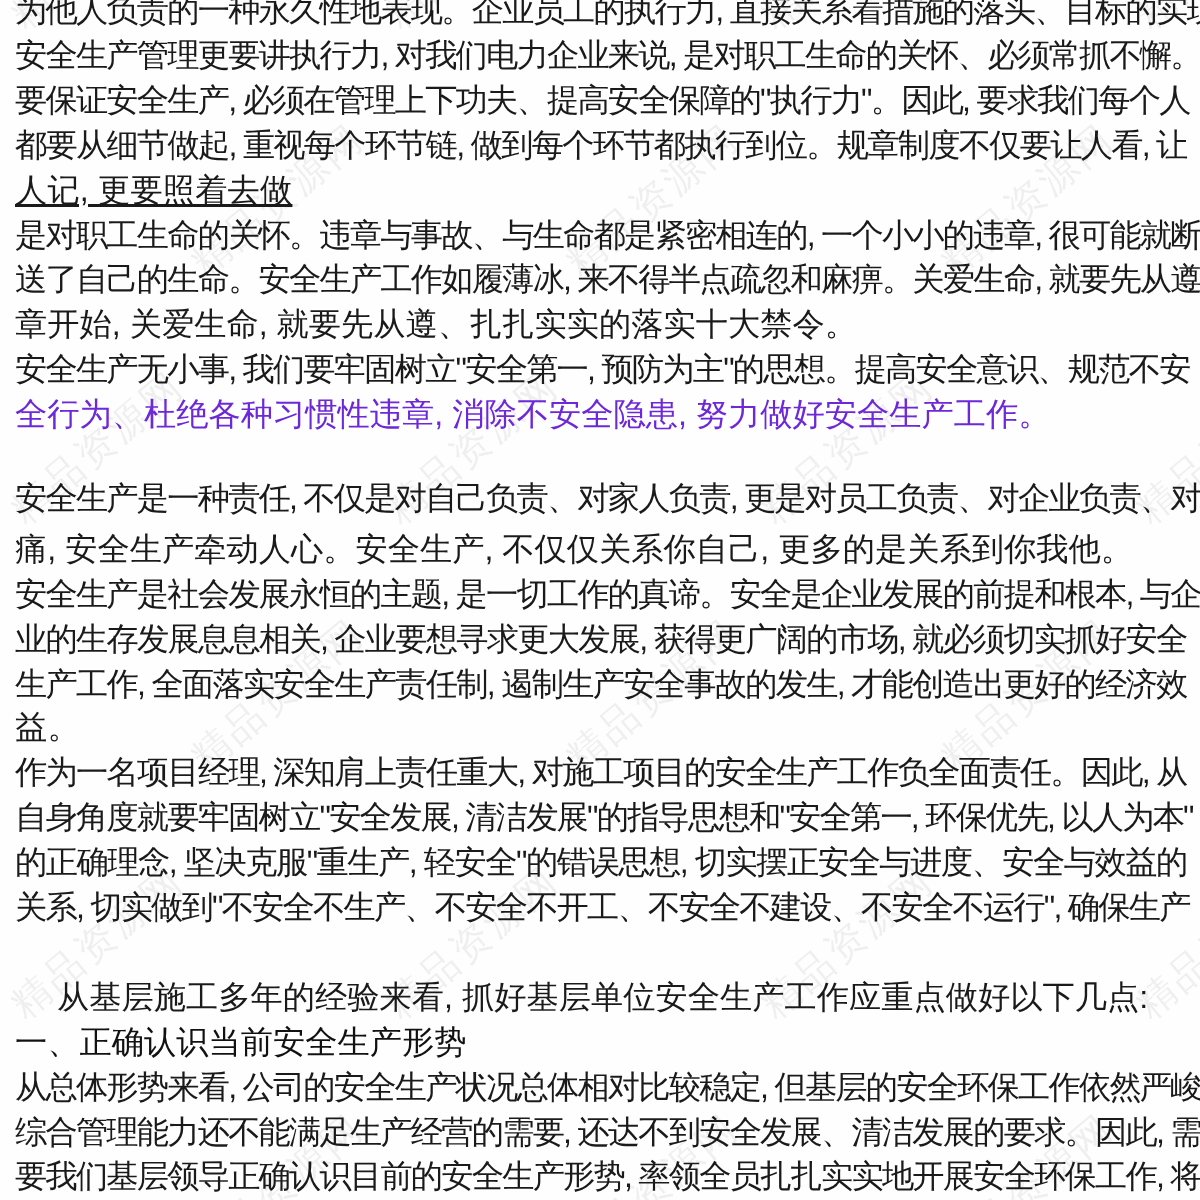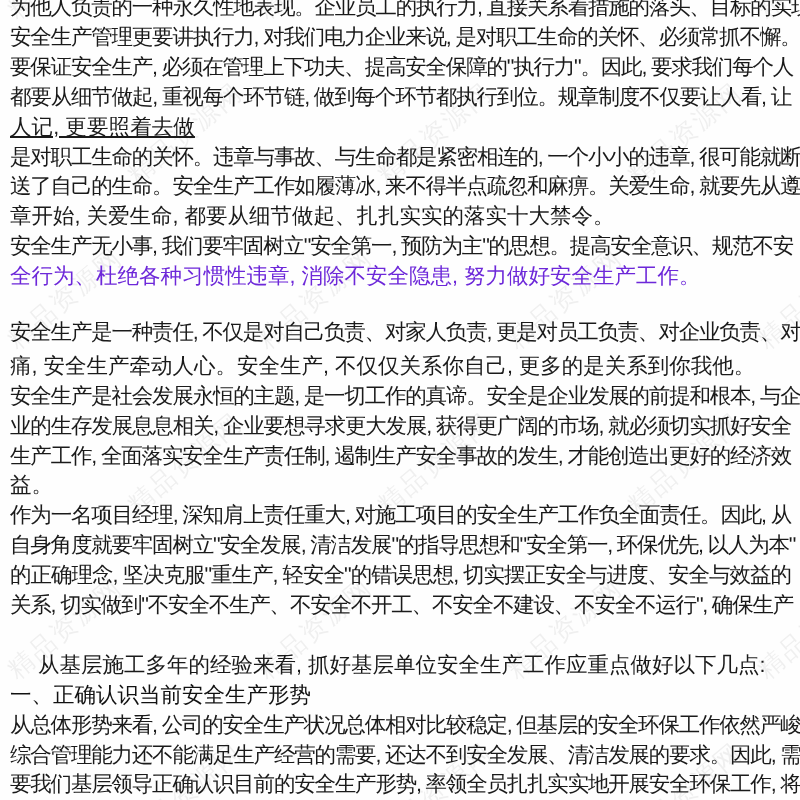--- a/index.html
+++ b/index.html
@@ -99,21 +99,21 @@
     </div>
 
   <div id="text-layer">
       <div class="doc-line" style="top: -8px; color: rgb(26, 26, 26); letter-spacing: -1.2px;">为他人负责的一种永久性地表现。企业员工的执行力, 直接关系着措施的落头、目标的实现。</div>
       <div class="doc-line" style="top: 21.9px; color: rgb(26, 26, 26); letter-spacing: -1.2px;">安全生产管理更要讲执行力, 对我们电力企业来说, 是对职工生命的关怀、必须常抓不懈。</div>
       <div class="doc-line" style="top: 51.8px; color: rgb(26, 26, 26); letter-spacing: -1.2px;">要保证安全生产, 必须在管理上下功夫、提高安全保障的"执行力"。因此, 要求我们每个人</div>
       <div class="doc-line" style="top: 81.7px; color: rgb(26, 26, 26); letter-spacing: -1.17px;">都要从细节做起, 重视每个环节链, 做到每个环节都执行到位。规章制度不仅要让人看, 让</div>
       <div class="doc-line" style="top: 111.6px; color: rgb(26, 26, 26); text-decoration: underline;">人记, 更要照着去做</div>
       <div class="doc-line" style="top: 141.5px; color: rgb(26, 26, 26); letter-spacing: -1.2px;">是对职工生命的关怀。违章与事故、与生命都是紧密相连的, 一个小小的违章, 很可能就断</div>
       <div class="doc-line" style="top: 171.4px; color: rgb(26, 26, 26); letter-spacing: -1.2px;">送了自己的生命。安全生产工作如履薄冰, 来不得半点疏忽和麻痹。关爱生命, 就要先从遵</div>
-      <div class="doc-line" style="top: 201.3px; color: rgb(26, 26, 26); letter-spacing: 0px;">章开始, 关爱生命, 都要从细节做起、扎扎实实的落实十大禁令。</div>
+      <div class="doc-line" style="top: 201.3px; color: rgb(26, 26, 26); letter-spacing: 0px;">章开始, 关爱生命, 就要先从遵、扎扎实实的落实十大禁令。</div>
       <div class="doc-line" style="top: 231.2px; color: rgb(26, 26, 26); letter-spacing: -1.2px;">安全生产无小事, 我们要牢固树立"安全第一, 预防为主"的思想。提高安全意识、规范不安</div>
       <div class="doc-line" style="top: 261.1px; color: #6d28d9; letter-spacing: 0px;">全行为、杜绝各种习惯性违章, 消除不安全隐患, 努力做好安全生产工作。</div>
       <div class="doc-line" style="top: 291px; color: rgb(26, 26, 26); letter-spacing: -1.2px; margin-top: 26px;">安全生产是一种责任, 不仅是对自己负责、对家人负责, 更是对员工负责、对企业负责、对</div>
       <div class="doc-line" style="top: 350.8px; color: rgb(26, 26, 26); letter-spacing: 0px;">痛, 安全生产牵动人心。安全生产, 不仅仅关系你自己, 更多的是关系到你我他。</div>
       <div class="doc-line" style="top: 380.7px; color: rgb(26, 26, 26); letter-spacing: -1.2px;">安全生产是社会发展永恒的主题, 是一切工作的真谛。安全是企业发展的前提和根本, 与企</div>
       <div class="doc-line" style="top: 410.6px; color: rgb(26, 26, 26); letter-spacing: -1.17px;">业的生存发展息息相关, 企业要想寻求更大发展, 获得更广阔的市场, 就必须切实抓好安全</div>
       <div class="doc-line" style="top: 440.5px; color: rgb(26, 26, 26); letter-spacing: -1.17px;">生产工作, 全面落实安全生产责任制, 遏制生产安全事故的发生, 才能创造出更好的经济效</div>
       <div class="doc-line" style="top: 470.4px; color: rgb(26, 26, 26);">益。</div>
       <div class="doc-line" style="top: 500.3px; color: rgb(26, 26, 26); letter-spacing: -1.17px;">作为一名项目经理, 深知肩上责任重大, 对施工项目的安全生产工作负全面责任。因此, 从</div>
       <div class="doc-line" style="top: 530.2px; color: rgb(26, 26, 26); letter-spacing: -1.2px;">自身角度就要牢固树立"安全发展, 清洁发展"的指导思想和"安全第一, 环保优先, 以人为本"</div>

